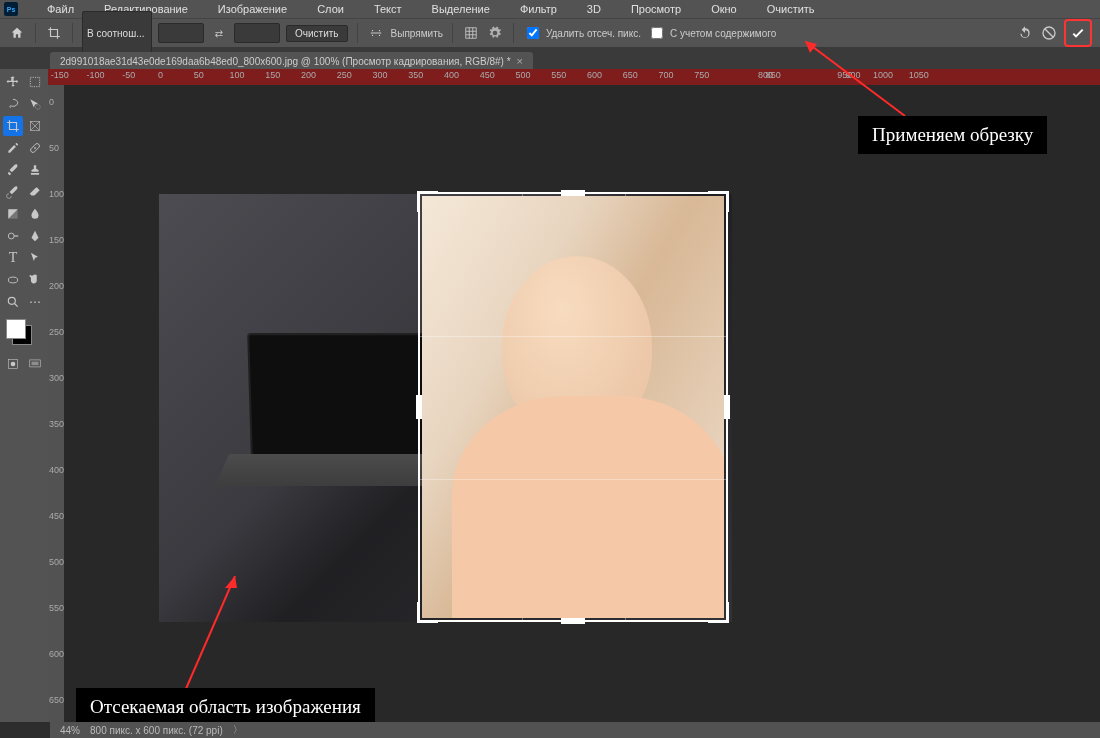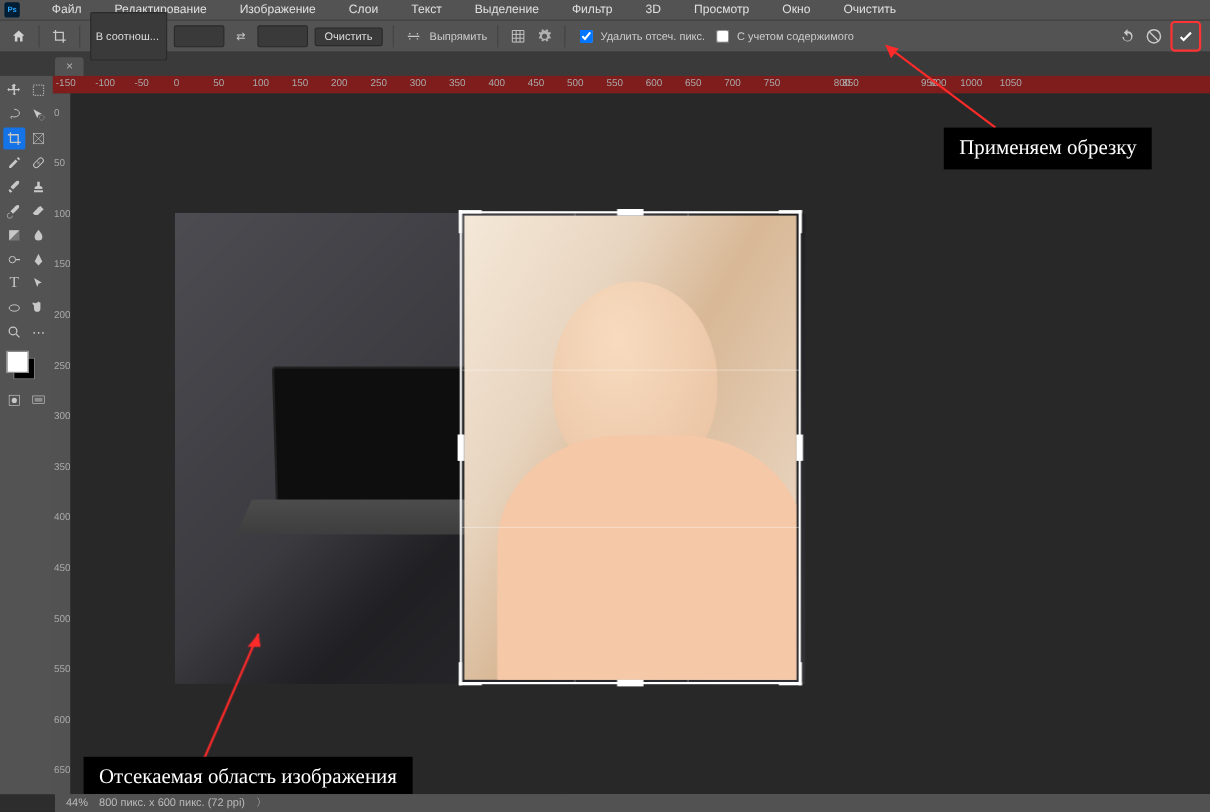--- a/index.html
+++ b/index.html
@@ -140,20 +140,21 @@
     <div class="commit">
         <svg width="16" height="16" viewBox="0 0 24 24">
           <path fill="none" stroke="currentColor" stroke-width="3" d="M5 13l4 4L19 7"></path>
         </svg>
       </div>
   </div>
 </div>
 
 <div class="doctab-bar">
   <div class="doctab">
+    <span>2d991018ae31d43e0de169daa6b48ed0_800x600.jpg @ 100% (Просмотр кадрирования, RGB/8#) *</span>
     <span class="x">×</span>
   </div>
 </div>
 
 <div class="workspace">
   <div class="toolbox">
     <div class="tool">
         <svg width="14" height="14" viewBox="0 0 24 24">
           <path fill="currentColor" d="M12 2l3 3h-2v5h5V8l3 3-3 3v-2h-5v5h2l-3 3-3-3h2v-5H4v2l-3-3 3-3v2h5V5H7z"></path>
         </svg>

